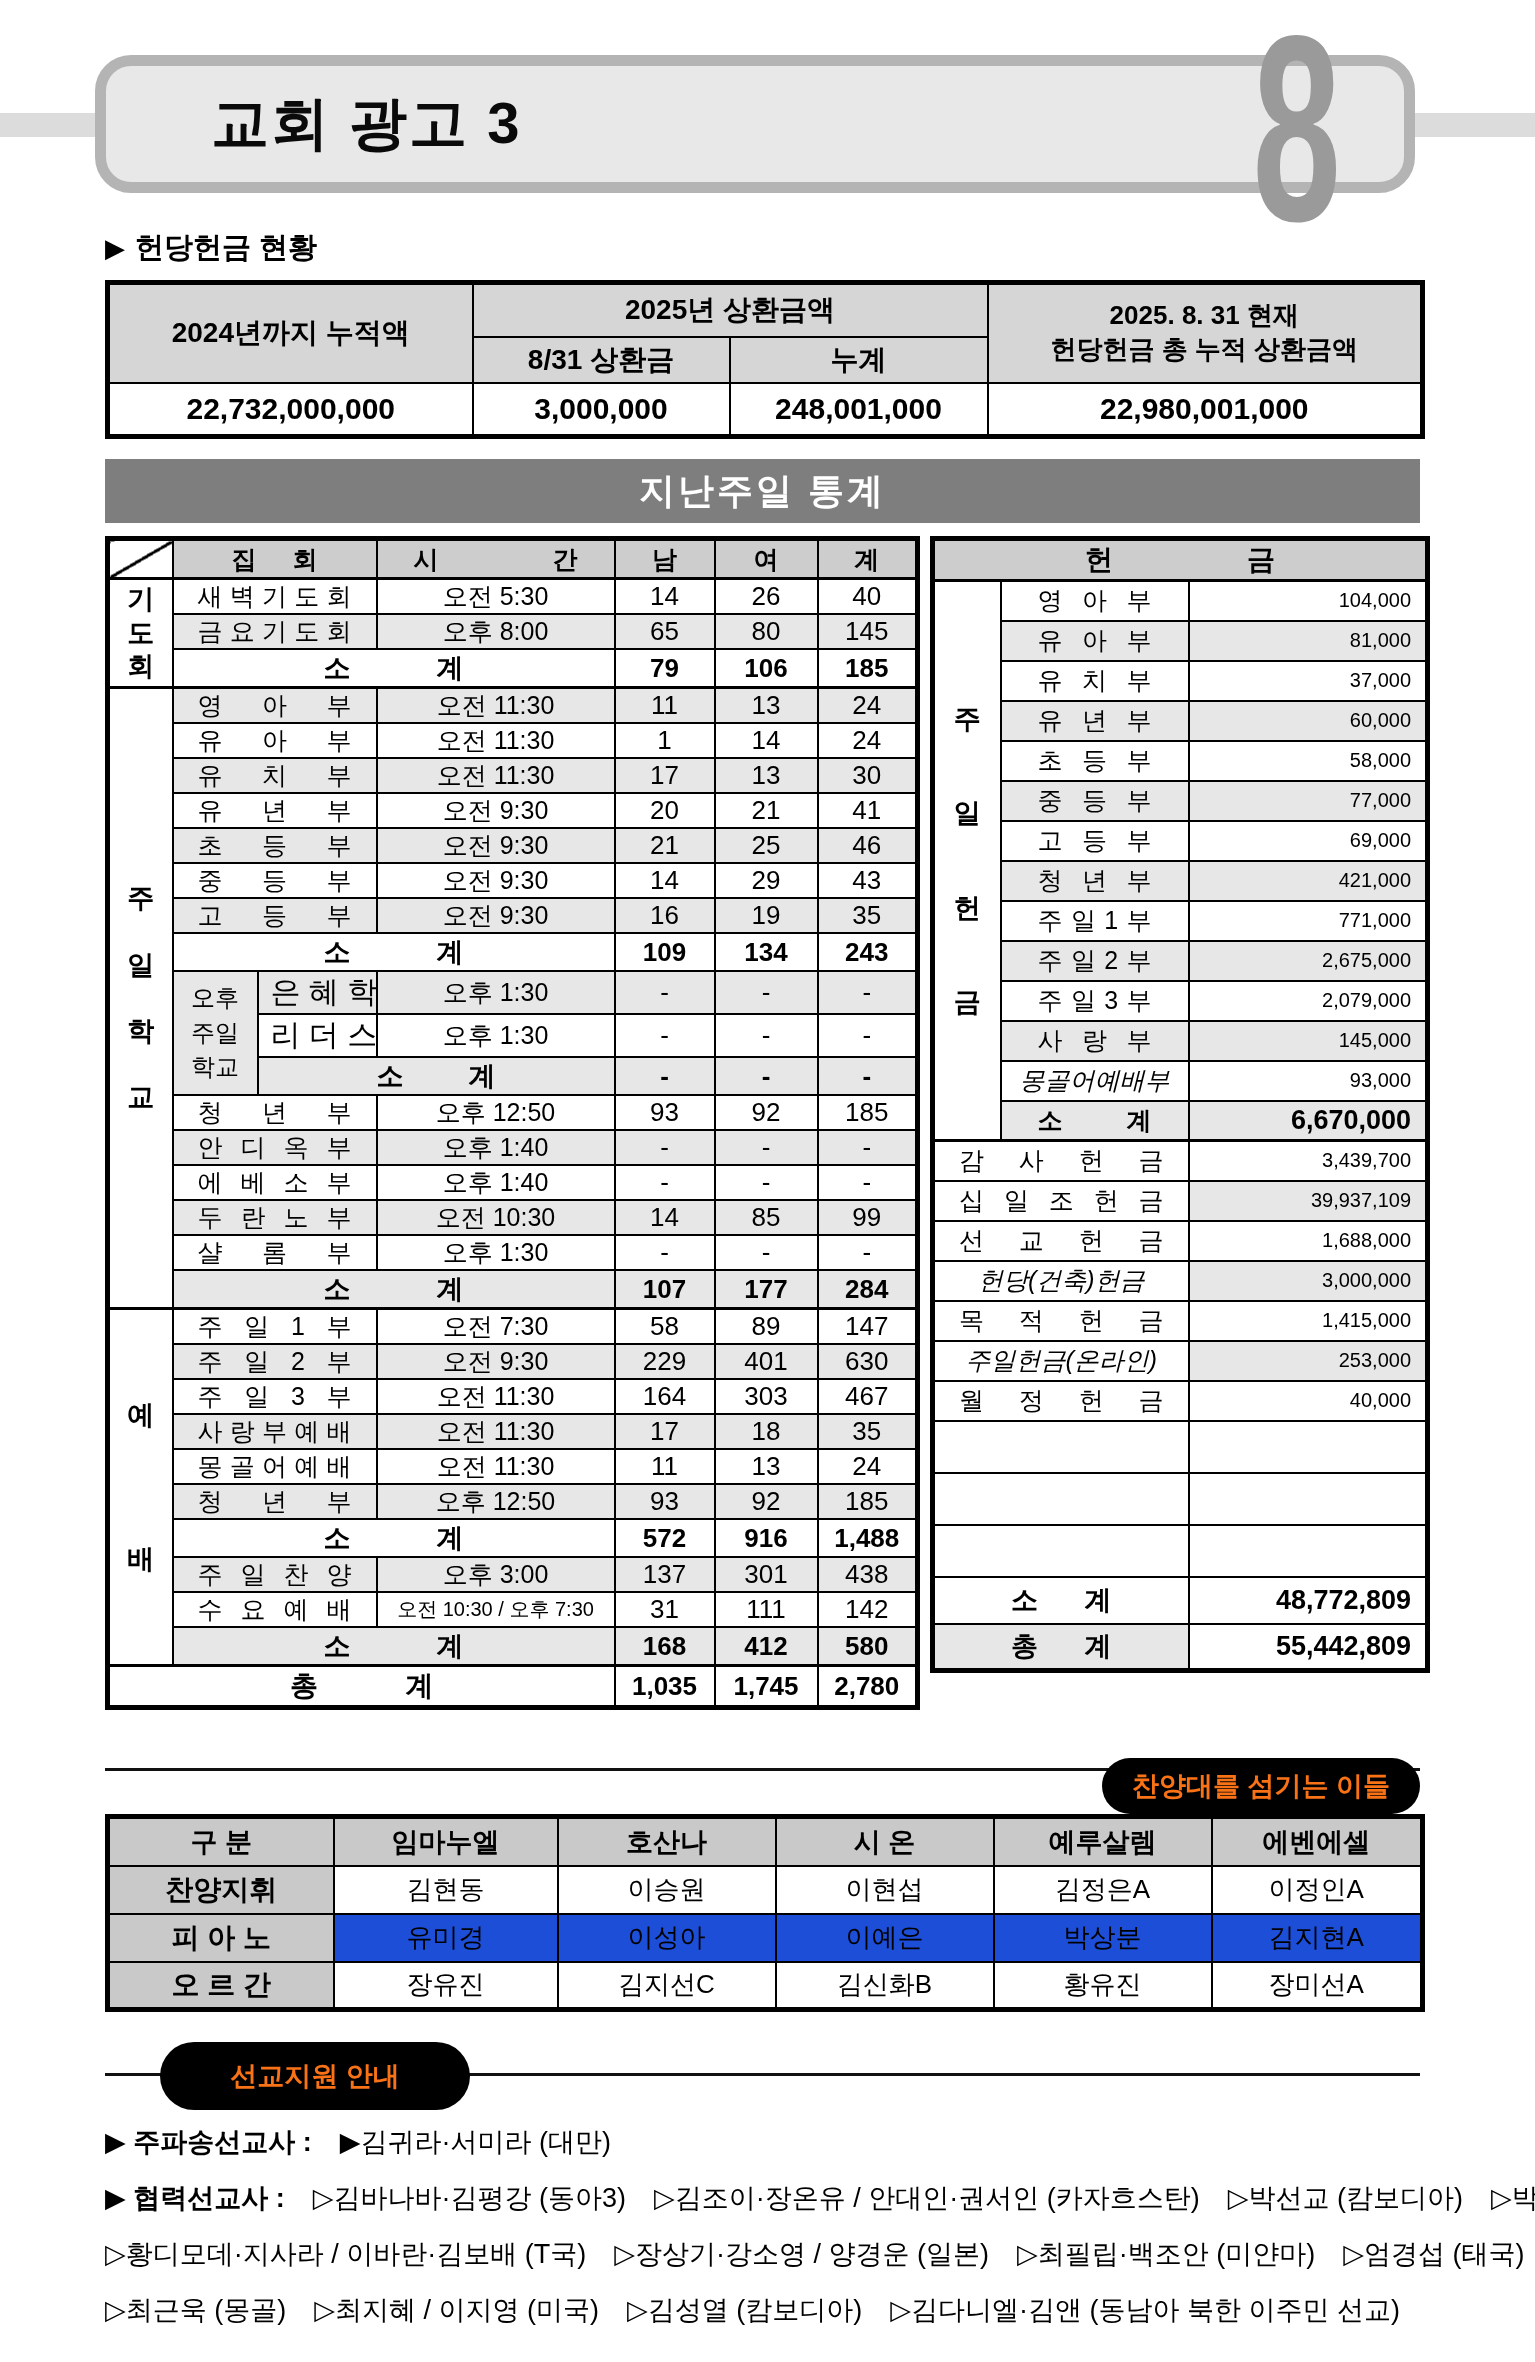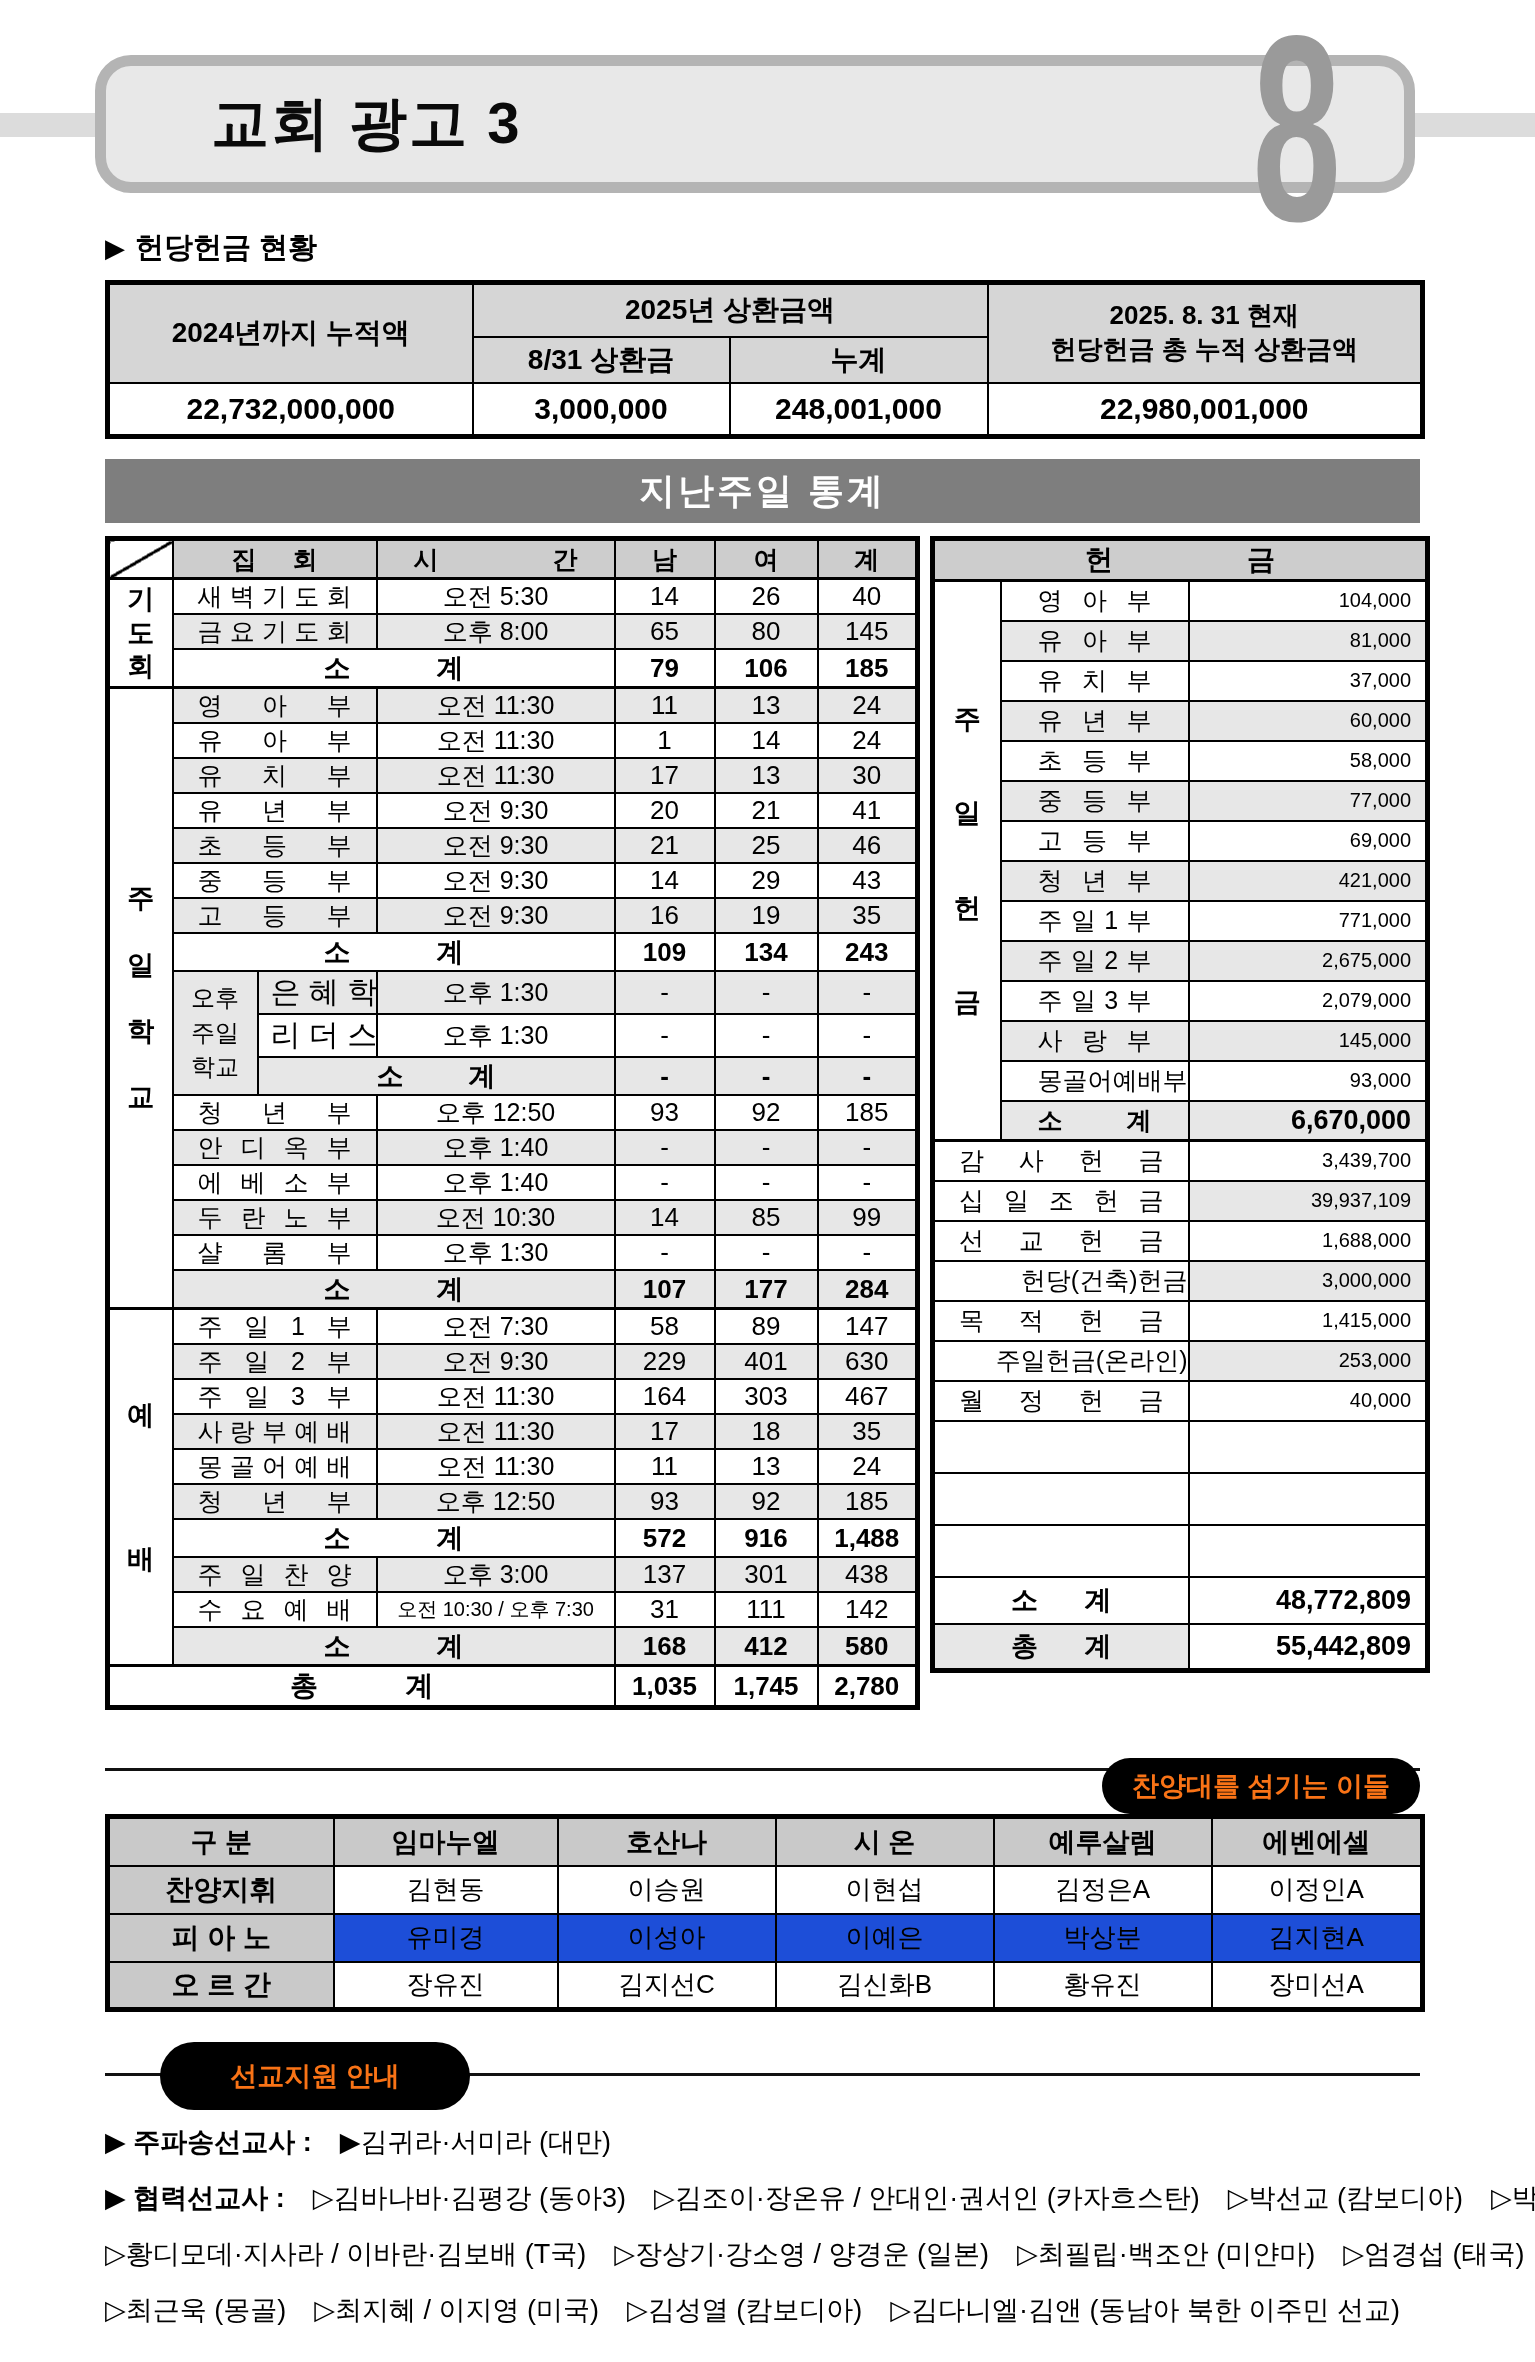--- a/index.html
+++ b/index.html
@@ -56,21 +56,21 @@
   .att td.pad-sub2{padding:0 118px;font-size:27px;}
   .att td.pad-grand{padding:0 180px;font-size:28px;}
   td.gcell{background:#fff;}
   .vlabel{display:flex;flex-direction:column;align-items:center;justify-content:center;font-weight:700;font-size:27px;line-height:1.05;}
   .gap-s{gap:5px;} .gap-m{gap:38px;} .gap-l{gap:115px;} .gap-o{gap:66px;}
   td.subcell{background:#e7e7e7;font-size:24px;line-height:1.45;}
 
   .off{width:495px;} .off tr{height:40px;} .off tr.hrow{height:40px;}
   .off td.lab{font-size:25px;}
   .off td.lab.jl{padding:0 24px;}
-  .off td.lab.ctr{text-align:right;}
+  .off td.lab.ctr{text-align:center;font-style:italic;}
   .off td.lab.gpad{padding:0 36px;}
   .off td.lab.totpad{padding:0 76px;font-size:27px;}
   .off td.amt{text-align:right;padding-right:14px;font-size:20px;}
   .off td.amt.b{font-size:27px;}
   .off tr.erow{height:52px;} .off tr.tall{height:47px;}
   .off td.offhdr{padding:0 150px;font-size:28px;}
 
   
   .badge-line{position:relative;height:56px;margin-top:32px;}
   .badge-line .rule{position:absolute;left:0;right:0;top:26px;height:3px;background:#111;}

